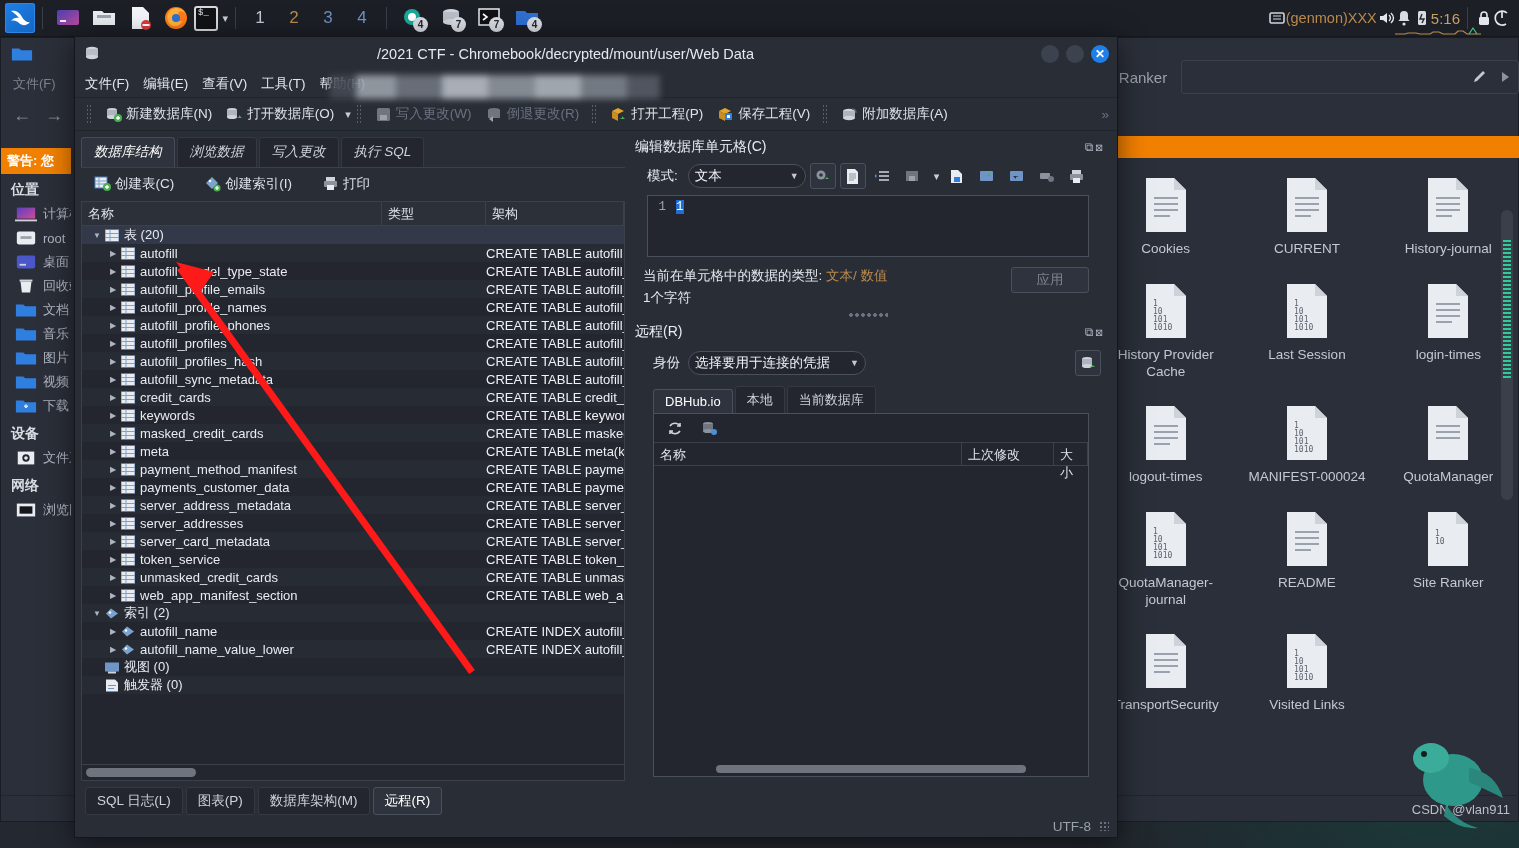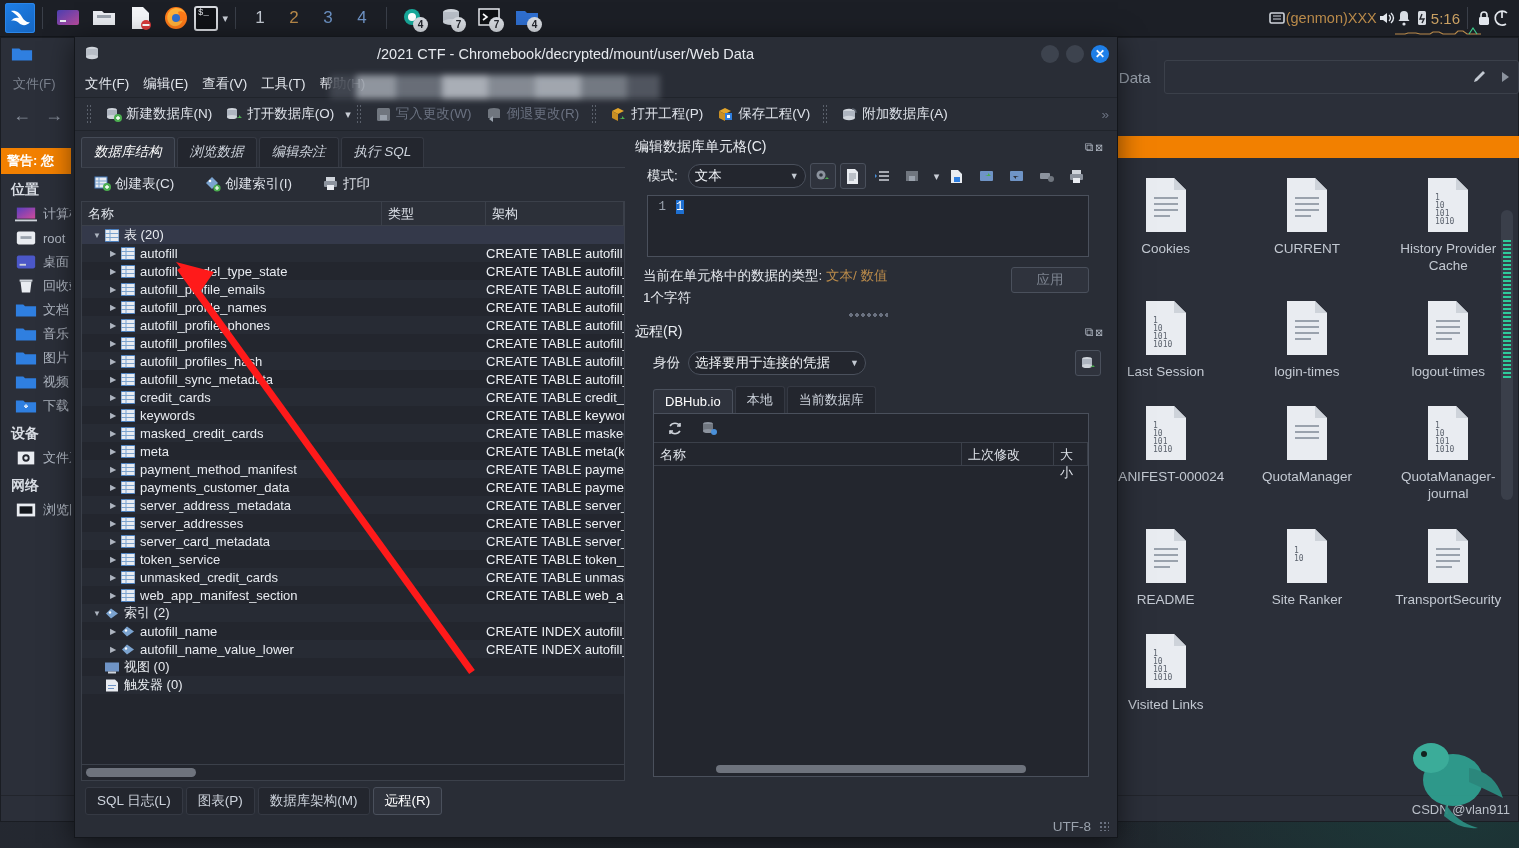--- a/index.html
+++ b/index.html
@@ -417,21 +417,21 @@
       <div class="fm-main"></div>
     </div>
 
     <div class="fm-status">
       <div class="csdn">CSDN @vlan911</div>
     </div>
   </div>
 
   <div class="fm-pathbar">
     <span class="crumb-chev">»</span>
-    <span class="crumb-label">Data</span>
+    <span class="crumb-label">Ranker</span>
     <div class="path-entry">
       <svg style="width:16px;height:16px" viewBox="0 0 16 16">
         <path d="M2 13l1-3 8-8 2 2-8 8z" fill="#c3c9d2"></path>
       </svg>
       <svg style="width:14px;height:14px" viewBox="0 0 14 14">
         <path d="M4 2l7 5-7 5z" fill="#8c939e"></path>
       </svg>
     </div>
   </div>
   <div class="orange-bar"></div>
@@ -451,20 +451,30 @@
       <svg class="doc-ico" viewBox="0 0 48 58">
         <path d="M4 2h28l12 12v42H4z" fill="#e9ecf1"></path>
           <path d="M32 2l12 12H32z" fill="#ced3da"></path>
         <g stroke="#9aa2ad" stroke-width="2">
             <path d="M12 22h24M12 28h24M12 34h24M12 40h16"></path>
           </g>
       </svg>
       <div class="file-name">CURRENT</div>
     </div>
 
+    <div class="file-cell">
+      <svg class="doc-ico" viewBox="0 0 48 58">
+        <path d="M4 2h28l12 12v42H4z" fill="#e9ecf1"></path>
+          <path d="M32 2l12 12H32z" fill="#ced3da"></path>
+        <g stroke="#9aa2ad" stroke-width="2">
+            <path d="M12 22h24M12 28h24M12 34h24M12 40h16"></path>
+          </g>
+      </svg>
+      <div class="file-name">History-journal</div>
+    </div>
     <div class="file-cell">
       <svg class="doc-ico" viewBox="0 0 48 58">
         <path d="M4 2h28l12 12v42H4z" fill="#e9ecf1"></path>
           <path d="M32 2l12 12H32z" fill="#ced3da"></path>
         <text x="11" y="24" font-size="8" font-family="monospace" fill="#5d646f">1</text>
         <text x="11" y="32" font-size="8" font-family="monospace" fill="#5d646f">10</text>
         <text x="11" y="40" font-size="8" font-family="monospace" fill="#5d646f">101</text>
         <text x="11" y="48" font-size="8" font-family="monospace" fill="#5d646f">1010</text>
       </svg>
       <div class="file-name">History Provider Cache</div>
@@ -792,21 +802,21 @@
       </div>
       <span style="margin-left:auto;padding-right:8px;color:#6a7180">»</span>
     </div>
 
     <div class="dbbody">
 
       <div class="leftpane">
         <div class="tabs">
           <div class="tab active">数据库结构</div>
           <div class="tab">浏览数据</div>
-          <div class="tab">编辑杂注</div>
+          <div class="tab">写入更改</div>
           <div class="tab">执行 SQL</div>
         </div>
 
         <div class="subtools">
           <div class="tbtn">
             <svg class="tb-ico" viewBox="0 0 17 17">
               <rect x="1" y="2" width="12" height="11" fill="#e9ecf1" stroke="#4a7fbd"></rect>
               <path d="M1 6h12M1 9h12M5 2v11" stroke="#7ba3cf"></path>
               <circle cx="13" cy="12" r="4" fill="#4caf50"></circle>
                 <path d="M13 10v4M11 12h4" stroke="#fff" stroke-width="1.3"></path>

